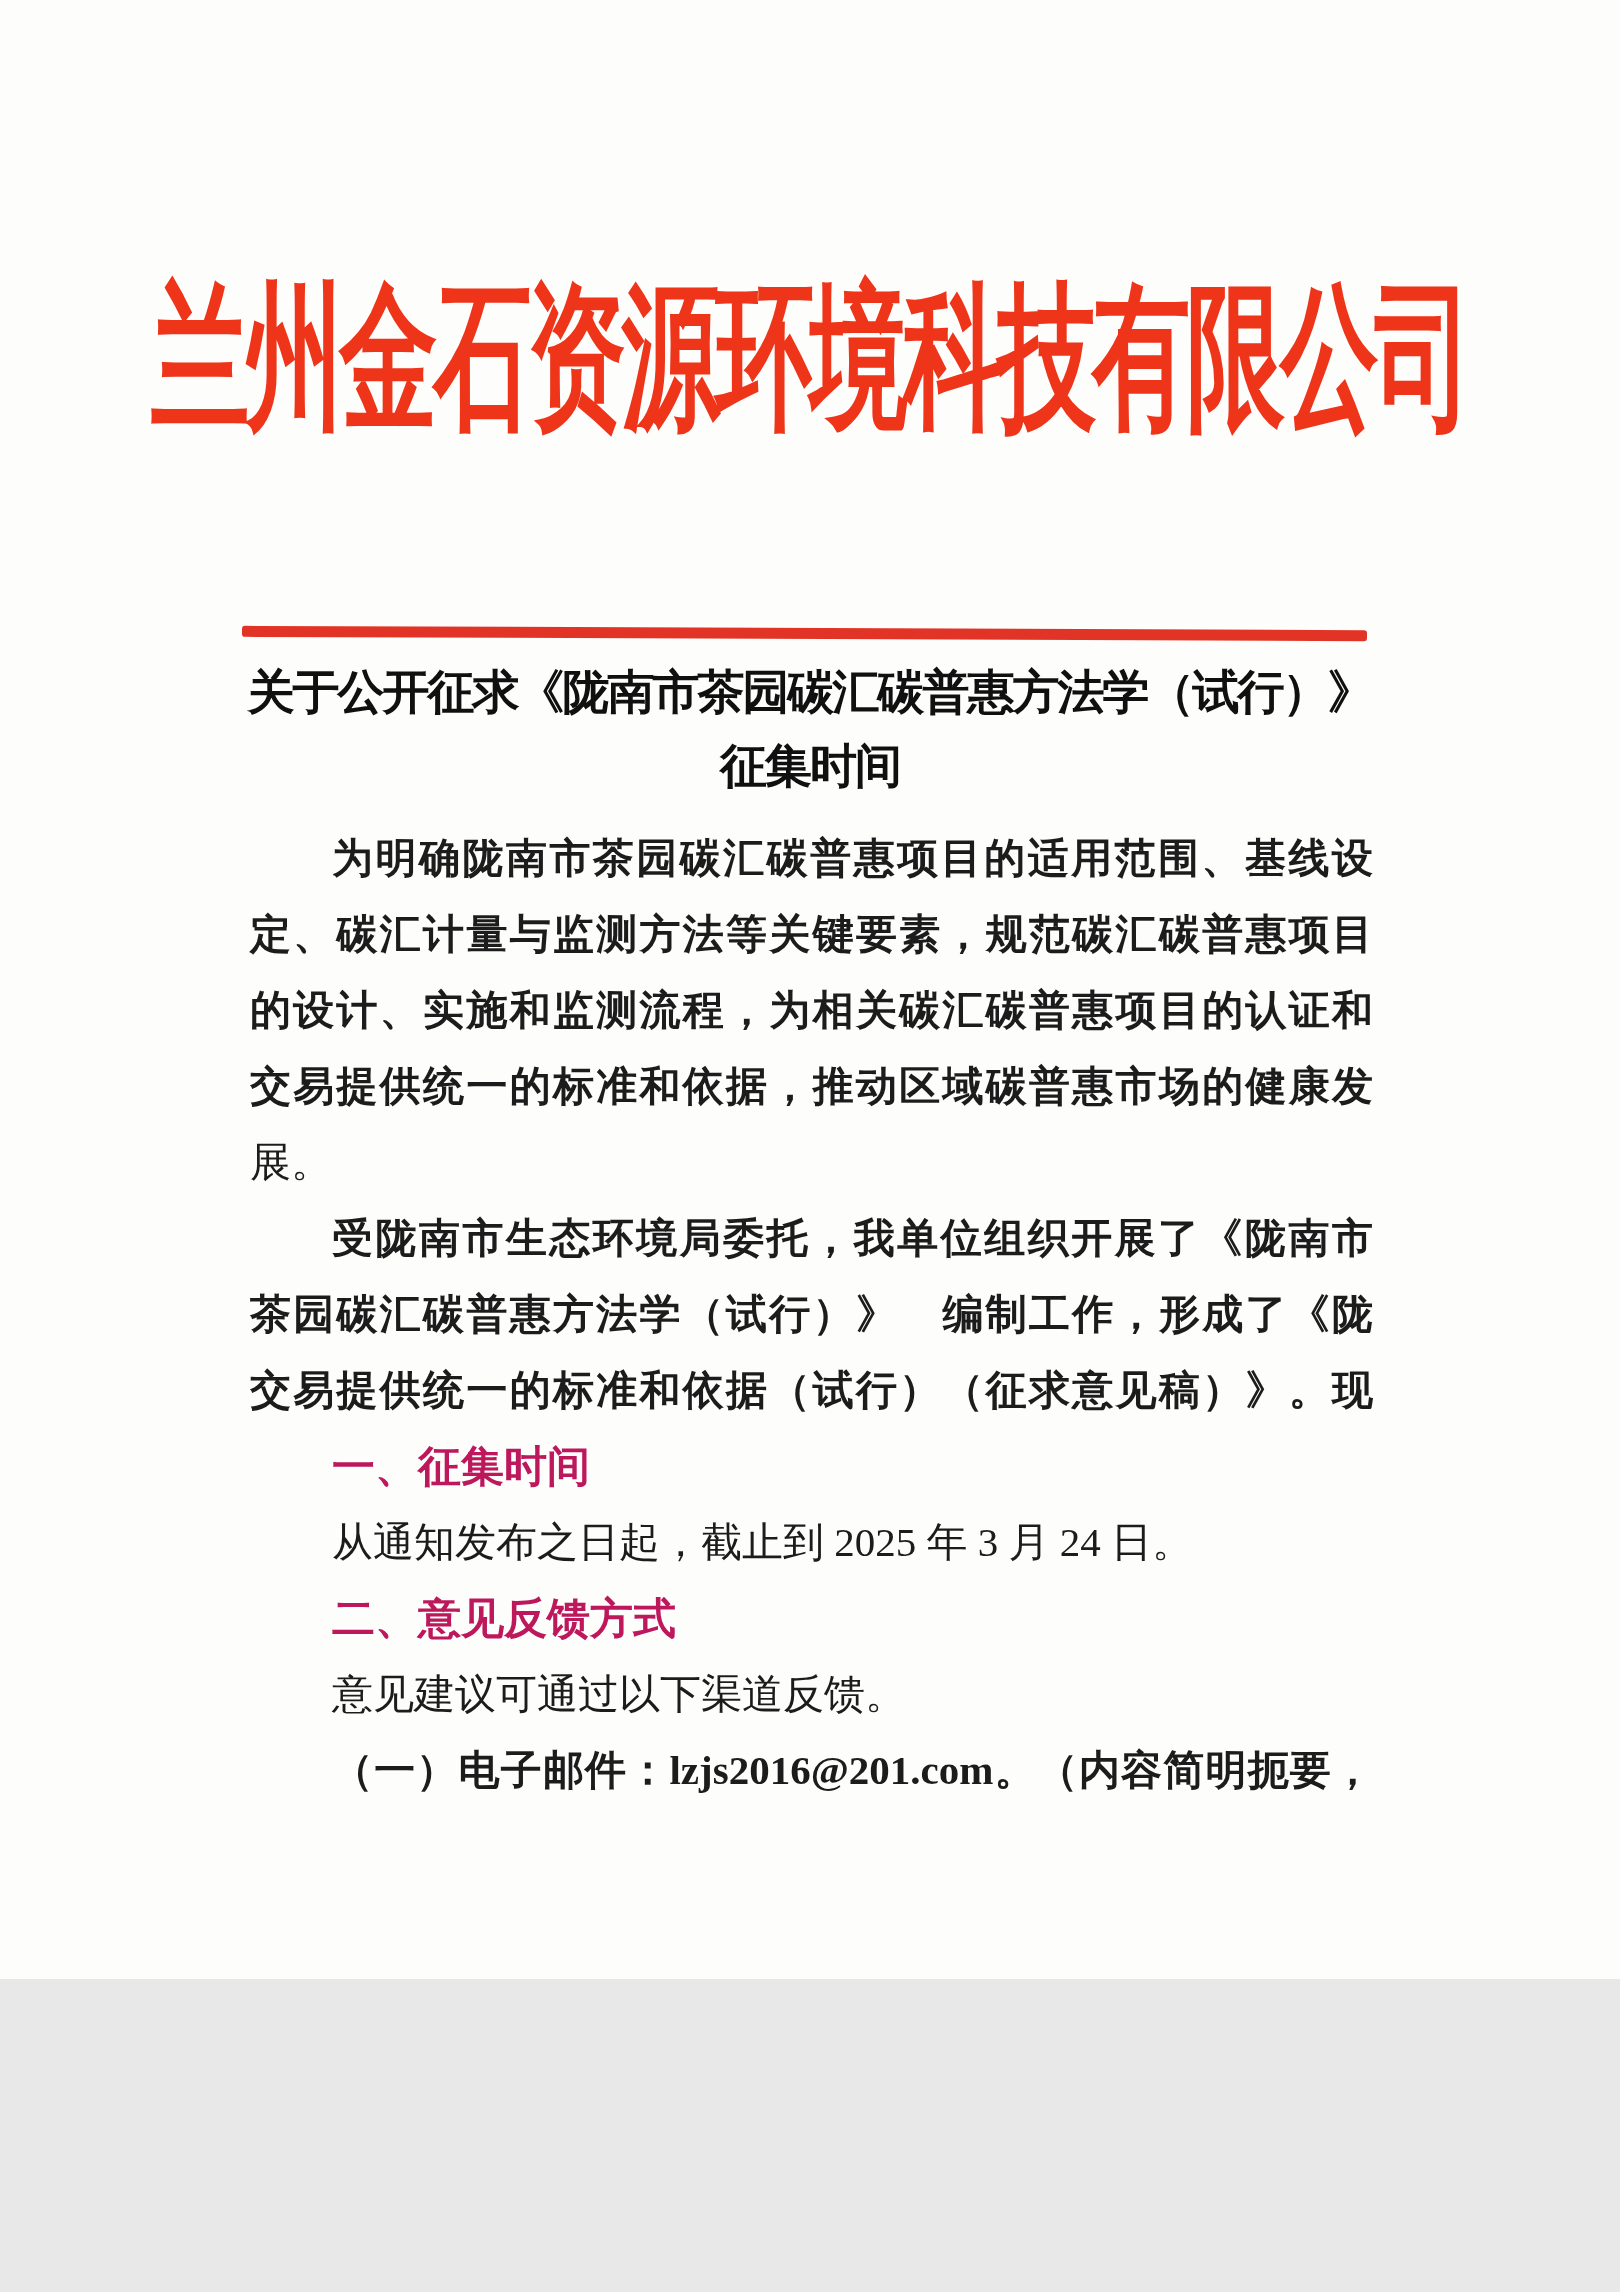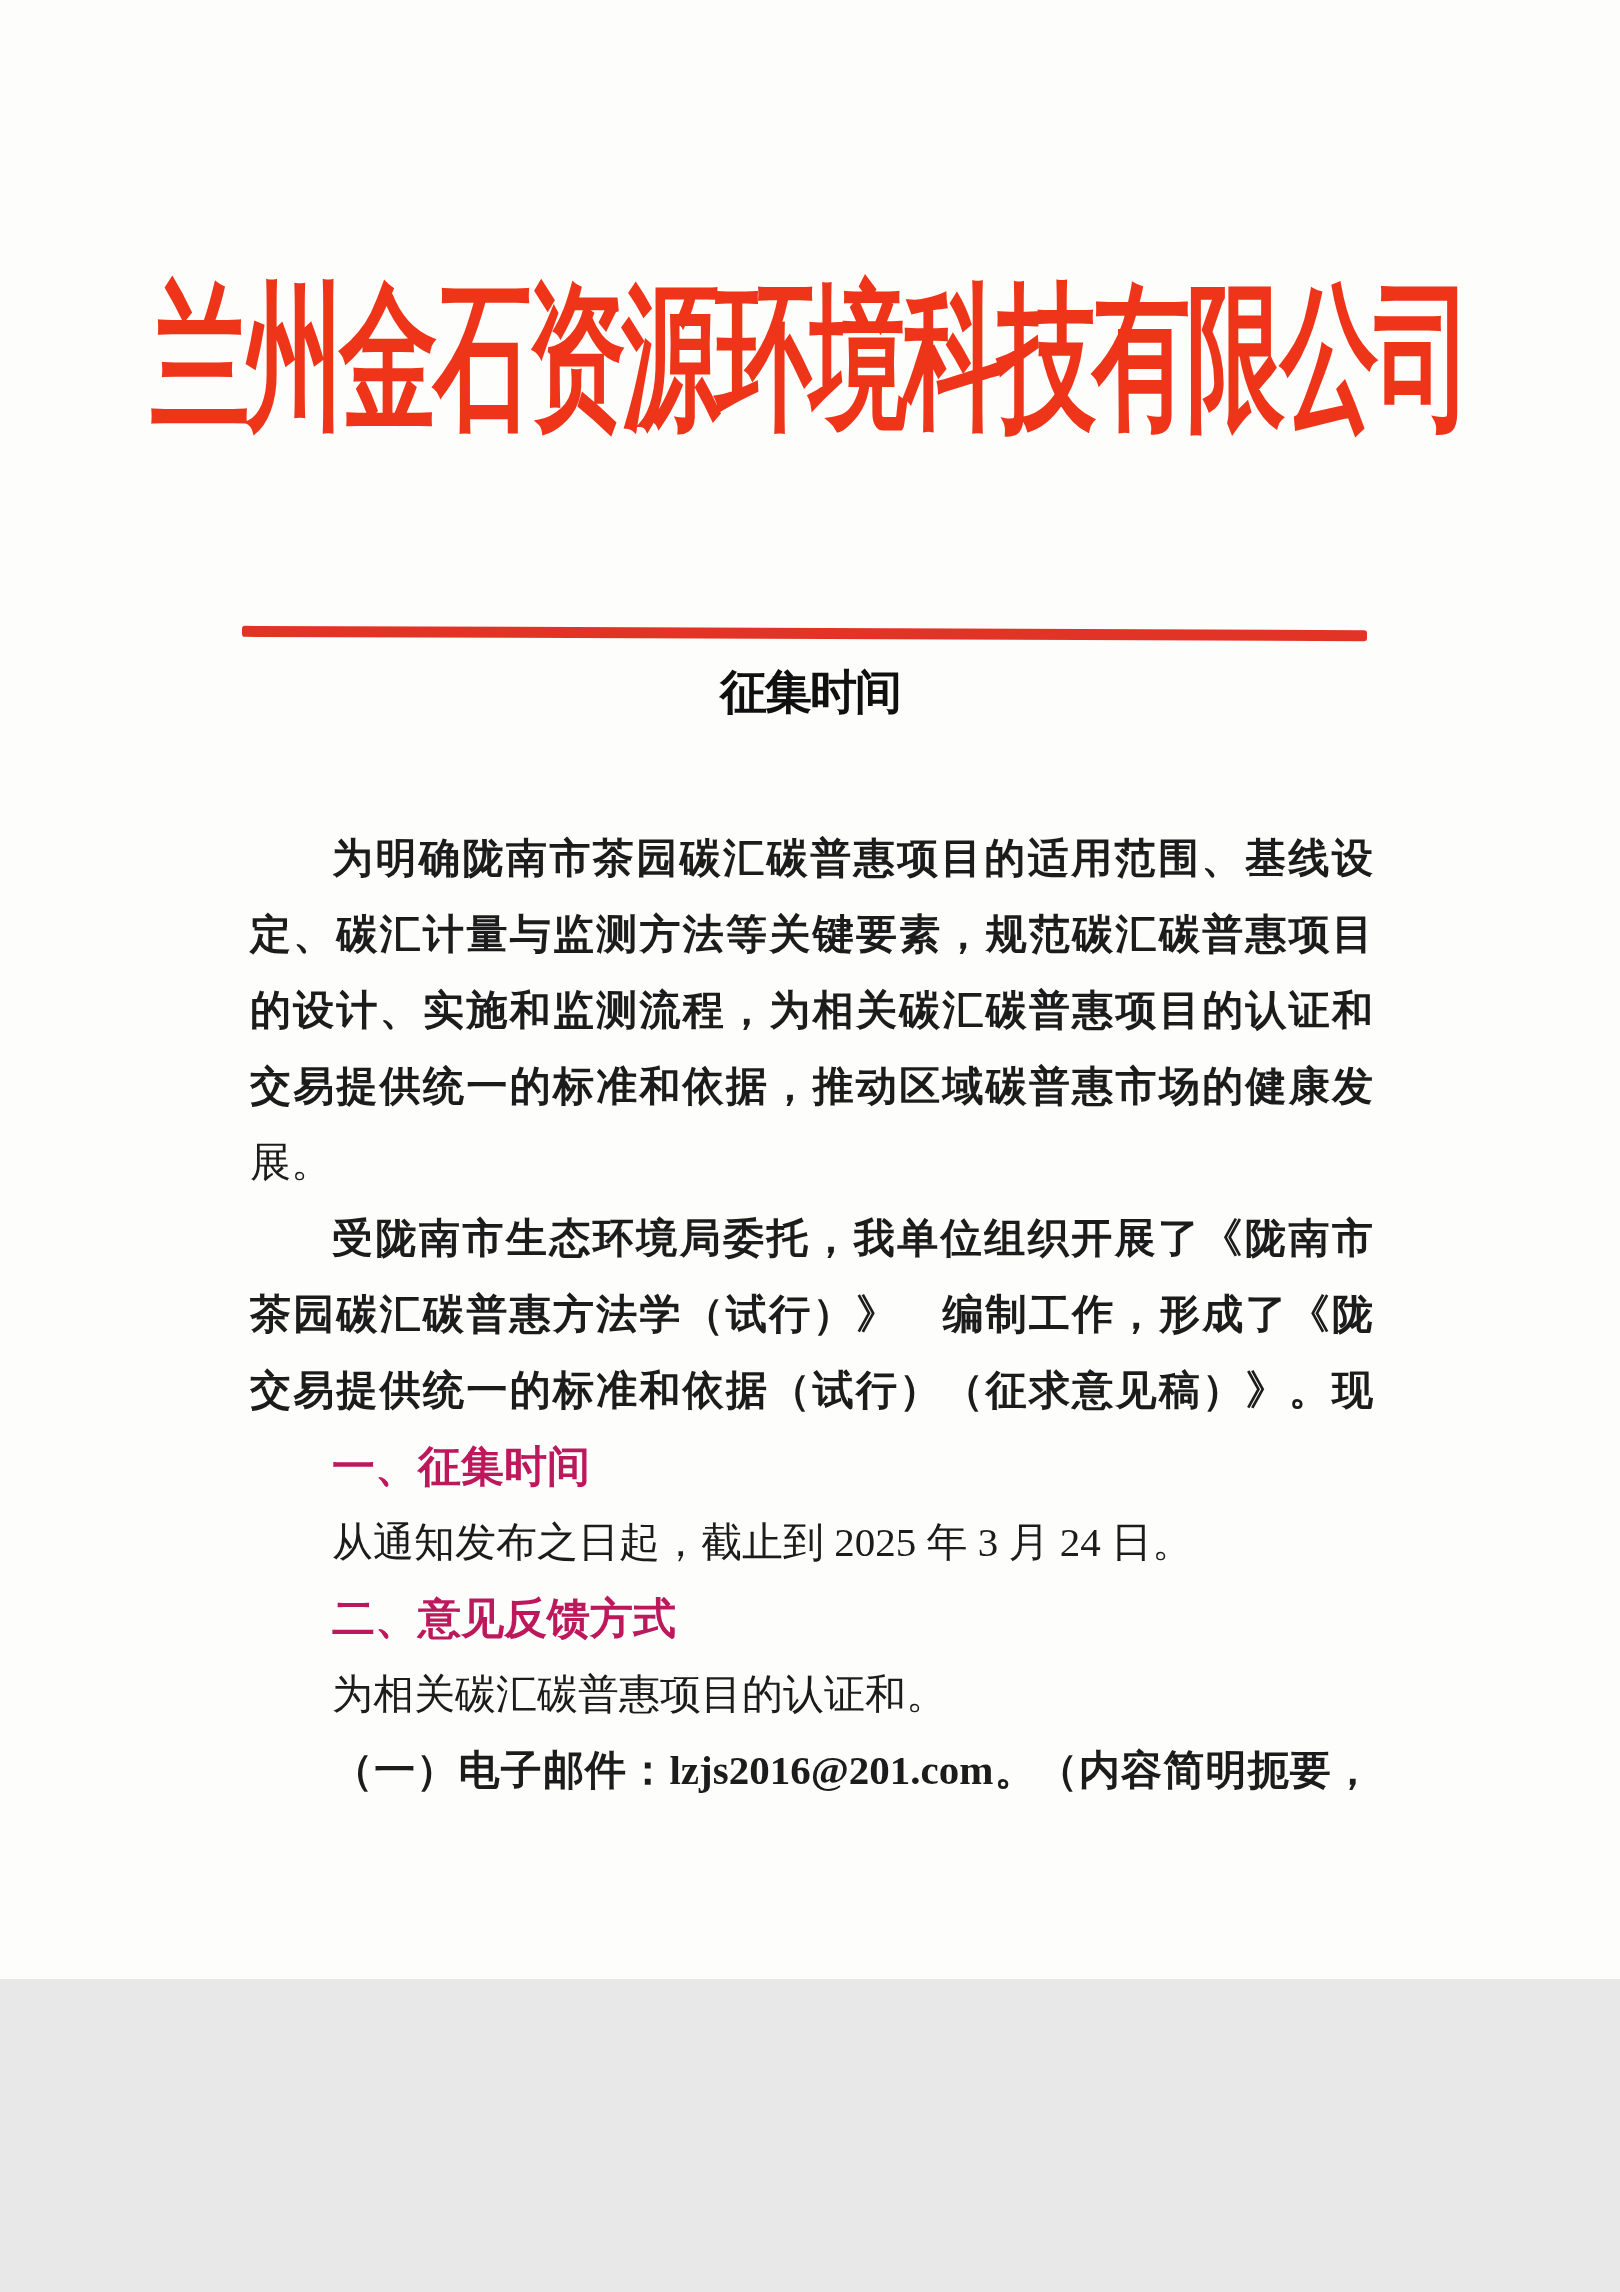--- a/index.html
+++ b/index.html
@@ -90,33 +90,34 @@
 </head>
 <body>
 
 <div class="page">
 
   <div class="letterhead">兰州金石资源环境科技有限公司</div>
 
   <div class="red-divider"></div>
 
   <div class="title-block">
+    <div>关于公开征求《陇南市茶园碳汇碳普惠方法学（试行）》</div>
     <div>征集时间</div>
   </div>
 
   <div class="body-block" id="body-lines">
       <div class="ln ind fill">为明确陇南市茶园碳汇碳普惠项目的适用范围、基线设</div>
       <div class="ln fill">定、碳汇计量与监测方法等关键要素，规范碳汇碳普惠项目</div>
       <div class="ln fill">的设计、实施和监测流程，为相关碳汇碳普惠项目的认证和</div>
       <div class="ln fill">交易提供统一的标准和依据，推动区域碳普惠市场的健康发</div>
       <div class="ln">展。</div>
       <div class="ln ind fill">受陇南市生态环境局委托，我单位组织开展了《陇南市</div>
       <div class="ln fill">茶园碳汇碳普惠方法学（试行）》　编制工作，形成了《陇</div>
       <div class="ln fill">交易提供统一的标准和依据（试行）（征求意见稿）》。现</div>
       <div class="ln hd ind">一、征集时间</div>
       <div class="ln ind">从通知发布之日起，截止到 2025 年 3 月 24 日。</div>
       <div class="ln hd ind">二、意见反馈方式</div>
-      <div class="ln ind">为相关碳汇碳普惠项目的认证和。</div>
+      <div class="ln ind">意见建议可通过以下渠道反馈。</div>
       <div class="ln ind fill">（一）电子邮件：lzjs2016@201.com。（内容简明扼要，</div>
     </div>
 
 </div>
 
 
 </body></html>

